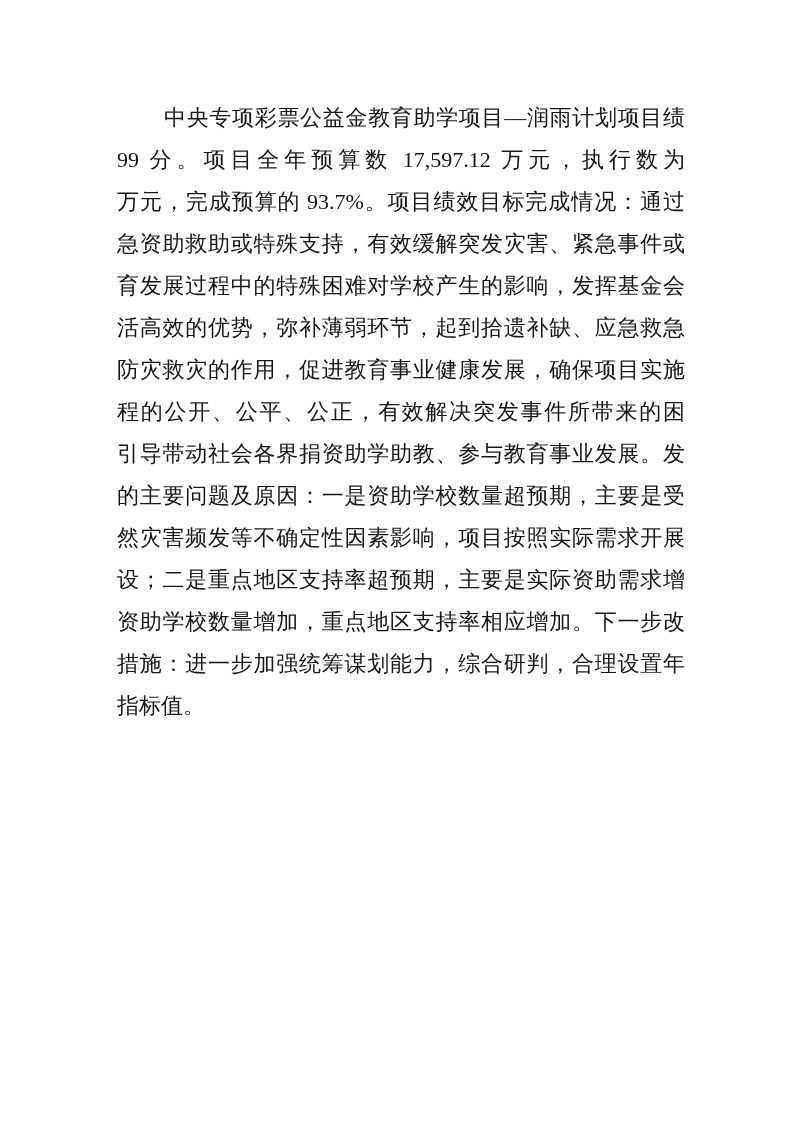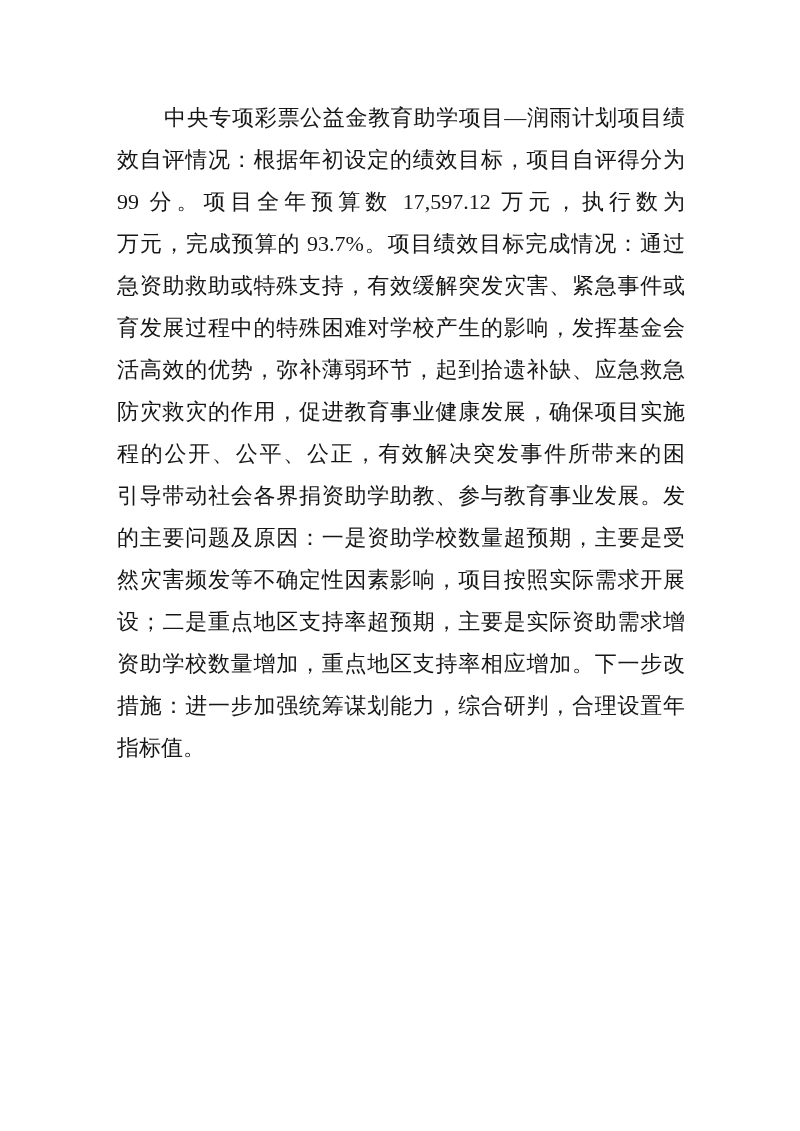--- a/index.html
+++ b/index.html
@@ -53,21 +53,20 @@
     color: #161616;
     margin-left: 17px;
   }
 </style>
 </head>
 <body>
 
 <div class="page">
   <div class="text-block">
     <div class="line first">中央专项彩票公益金教育助学项目—润雨计划项目绩</div>
-    <div class="line">效自评情况：根据年初设定的绩效目标，项目自评得分为</div>
     <div class="line">99 分。项目全年预算数 17,597.12 万元，执行数为 16,487.19</div>
     <div class="line">万元，完成预算的 93.7%。项目绩效目标完成情况：通过紧</div>
     <div class="line">急资助救助或特殊支持，有效缓解突发灾害、紧急事件或教</div>
     <div class="line">育发展过程中的特殊困难对学校产生的影响，发挥基金会灵</div>
     <div class="line">活高效的优势，弥补薄弱环节，起到拾遗补缺、应急救急和</div>
     <div class="line">防灾救灾的作用，促进教育事业健康发展，确保项目实施过</div>
     <div class="line">程的公开、公平、公正，有效解决突发事件所带来的困难，</div>
     <div class="line">引导带动社会各界捐资助学助教、参与教育事业发展。发现</div>
     <div class="line">的主要问题及原因：一是资助学校数量超预期，主要是受自</div>
     <div class="line">然灾害频发等不确定性因素影响，项目按照实际需求开展建</div>

